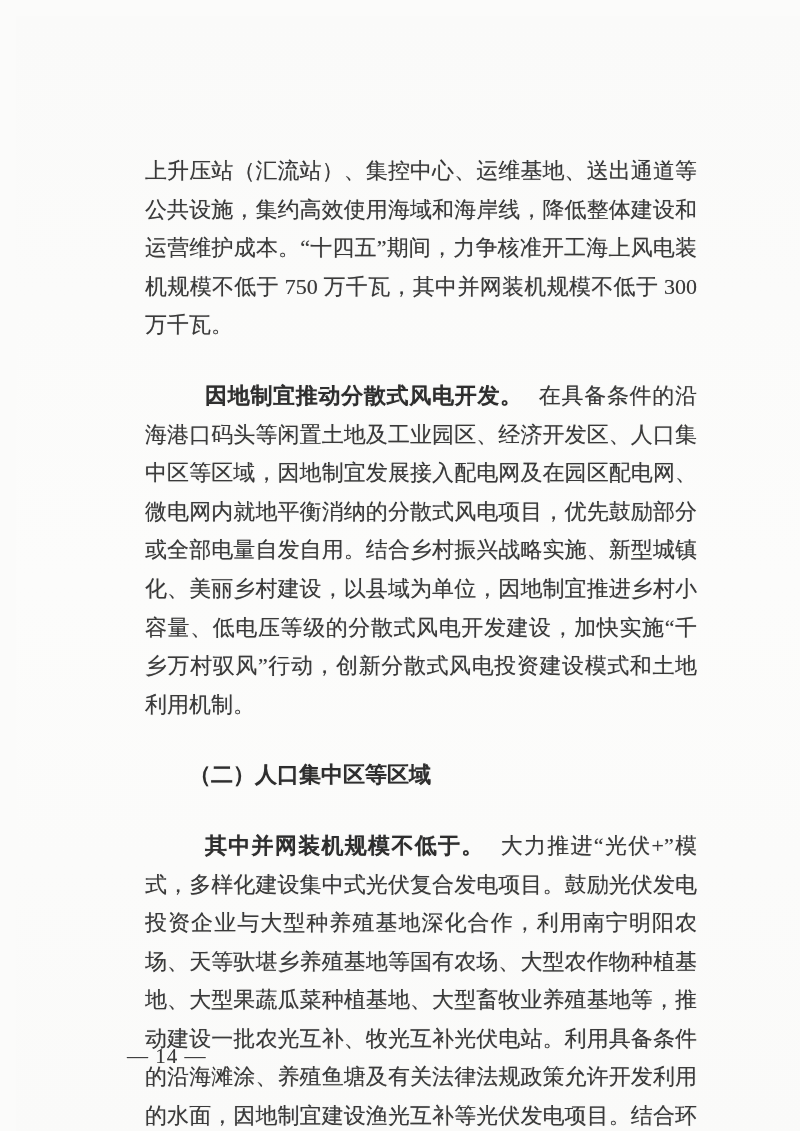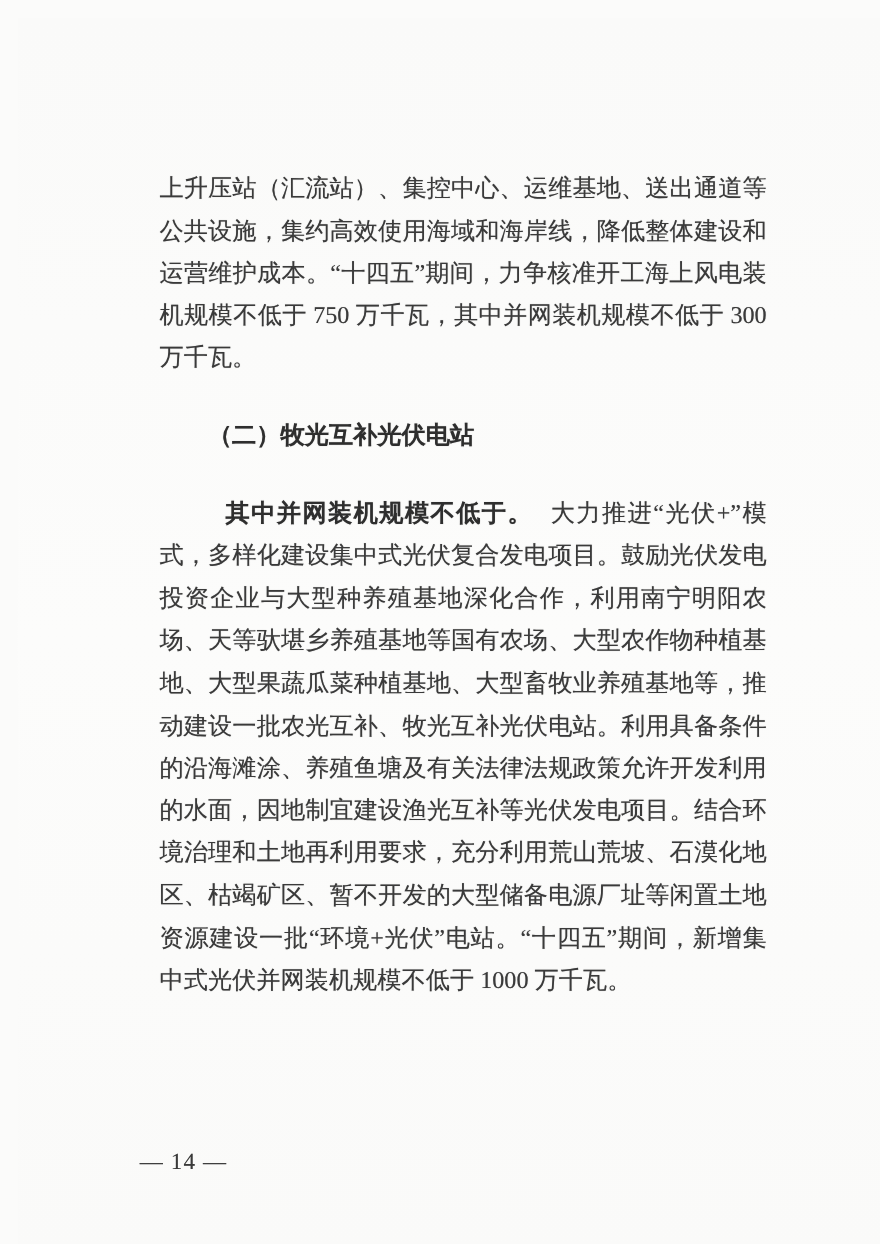--- a/index.html
+++ b/index.html
@@ -50,17 +50,18 @@
     letter-spacing: 1px;
     text-shadow: 0 0 0.6px rgba(70,70,70,0.5);
   }
 </style>
 </head>
 <body>
 
 <div class="page">
   <div class="doc-body">
       <div class="para body">上升压站（汇流站）、集控中心、运维基地、送出通道等公共设施，集约高效使用海域和海岸线，降低整体建设和运营维护成本。“十四五”期间，力争核准开工海上风电装机规模不低于 750 万千瓦，其中并网装机规模不低于 300 万千瓦。</div>
-      <div class="para heading indent">（二）牧光互补光伏电站</div>
+      <div class="para body indent"><span class="lead-bold">因地制宜推动分散式风电开发。</span>在具备条件的沿海港口码头等闲置土地及工业园区、经济开发区、人口集中区等区域，因地制宜发展接入配电网及在园区配电网、微电网内就地平衡消纳的分散式风电项目，优先鼓励部分或全部电量自发自用。结合乡村振兴战略实施、新型城镇化、美丽乡村建设，以县域为单位，因地制宜推进乡村小容量、低电压等级的分散式风电开发建设，加快实施“千乡万村驭风”行动，创新分散式风电投资建设模式和土地利用机制。</div>
+      <div class="para heading indent">（二）人口集中区等区域</div>
       <div class="para body indent"><span class="lead-bold">其中并网装机规模不低于。</span>大力推进“光伏+”模式，多样化建设集中式光伏复合发电项目。鼓励光伏发电投资企业与大型种养殖基地深化合作，利用南宁明阳农场、天等驮堪乡养殖基地等国有农场、大型农作物种植基地、大型果蔬瓜菜种植基地、大型畜牧业养殖基地等，推动建设一批农光互补、牧光互补光伏电站。利用具备条件的沿海滩涂、养殖鱼塘及有关法律法规政策允许开发利用的水面，因地制宜建设渔光互补等光伏发电项目。结合环境治理和土地再利用要求，充分利用荒山荒坡、石漠化地区、枯竭矿区、暂不开发的大型储备电源厂址等闲置土地资源建设一批“环境+光伏”电站。“十四五”期间，新增集中式光伏并网装机规模不低于 1000 万千瓦。</div>
     </div>
   <div class="page-number">— 14 —</div>
 </div>
 
 </body></html>

